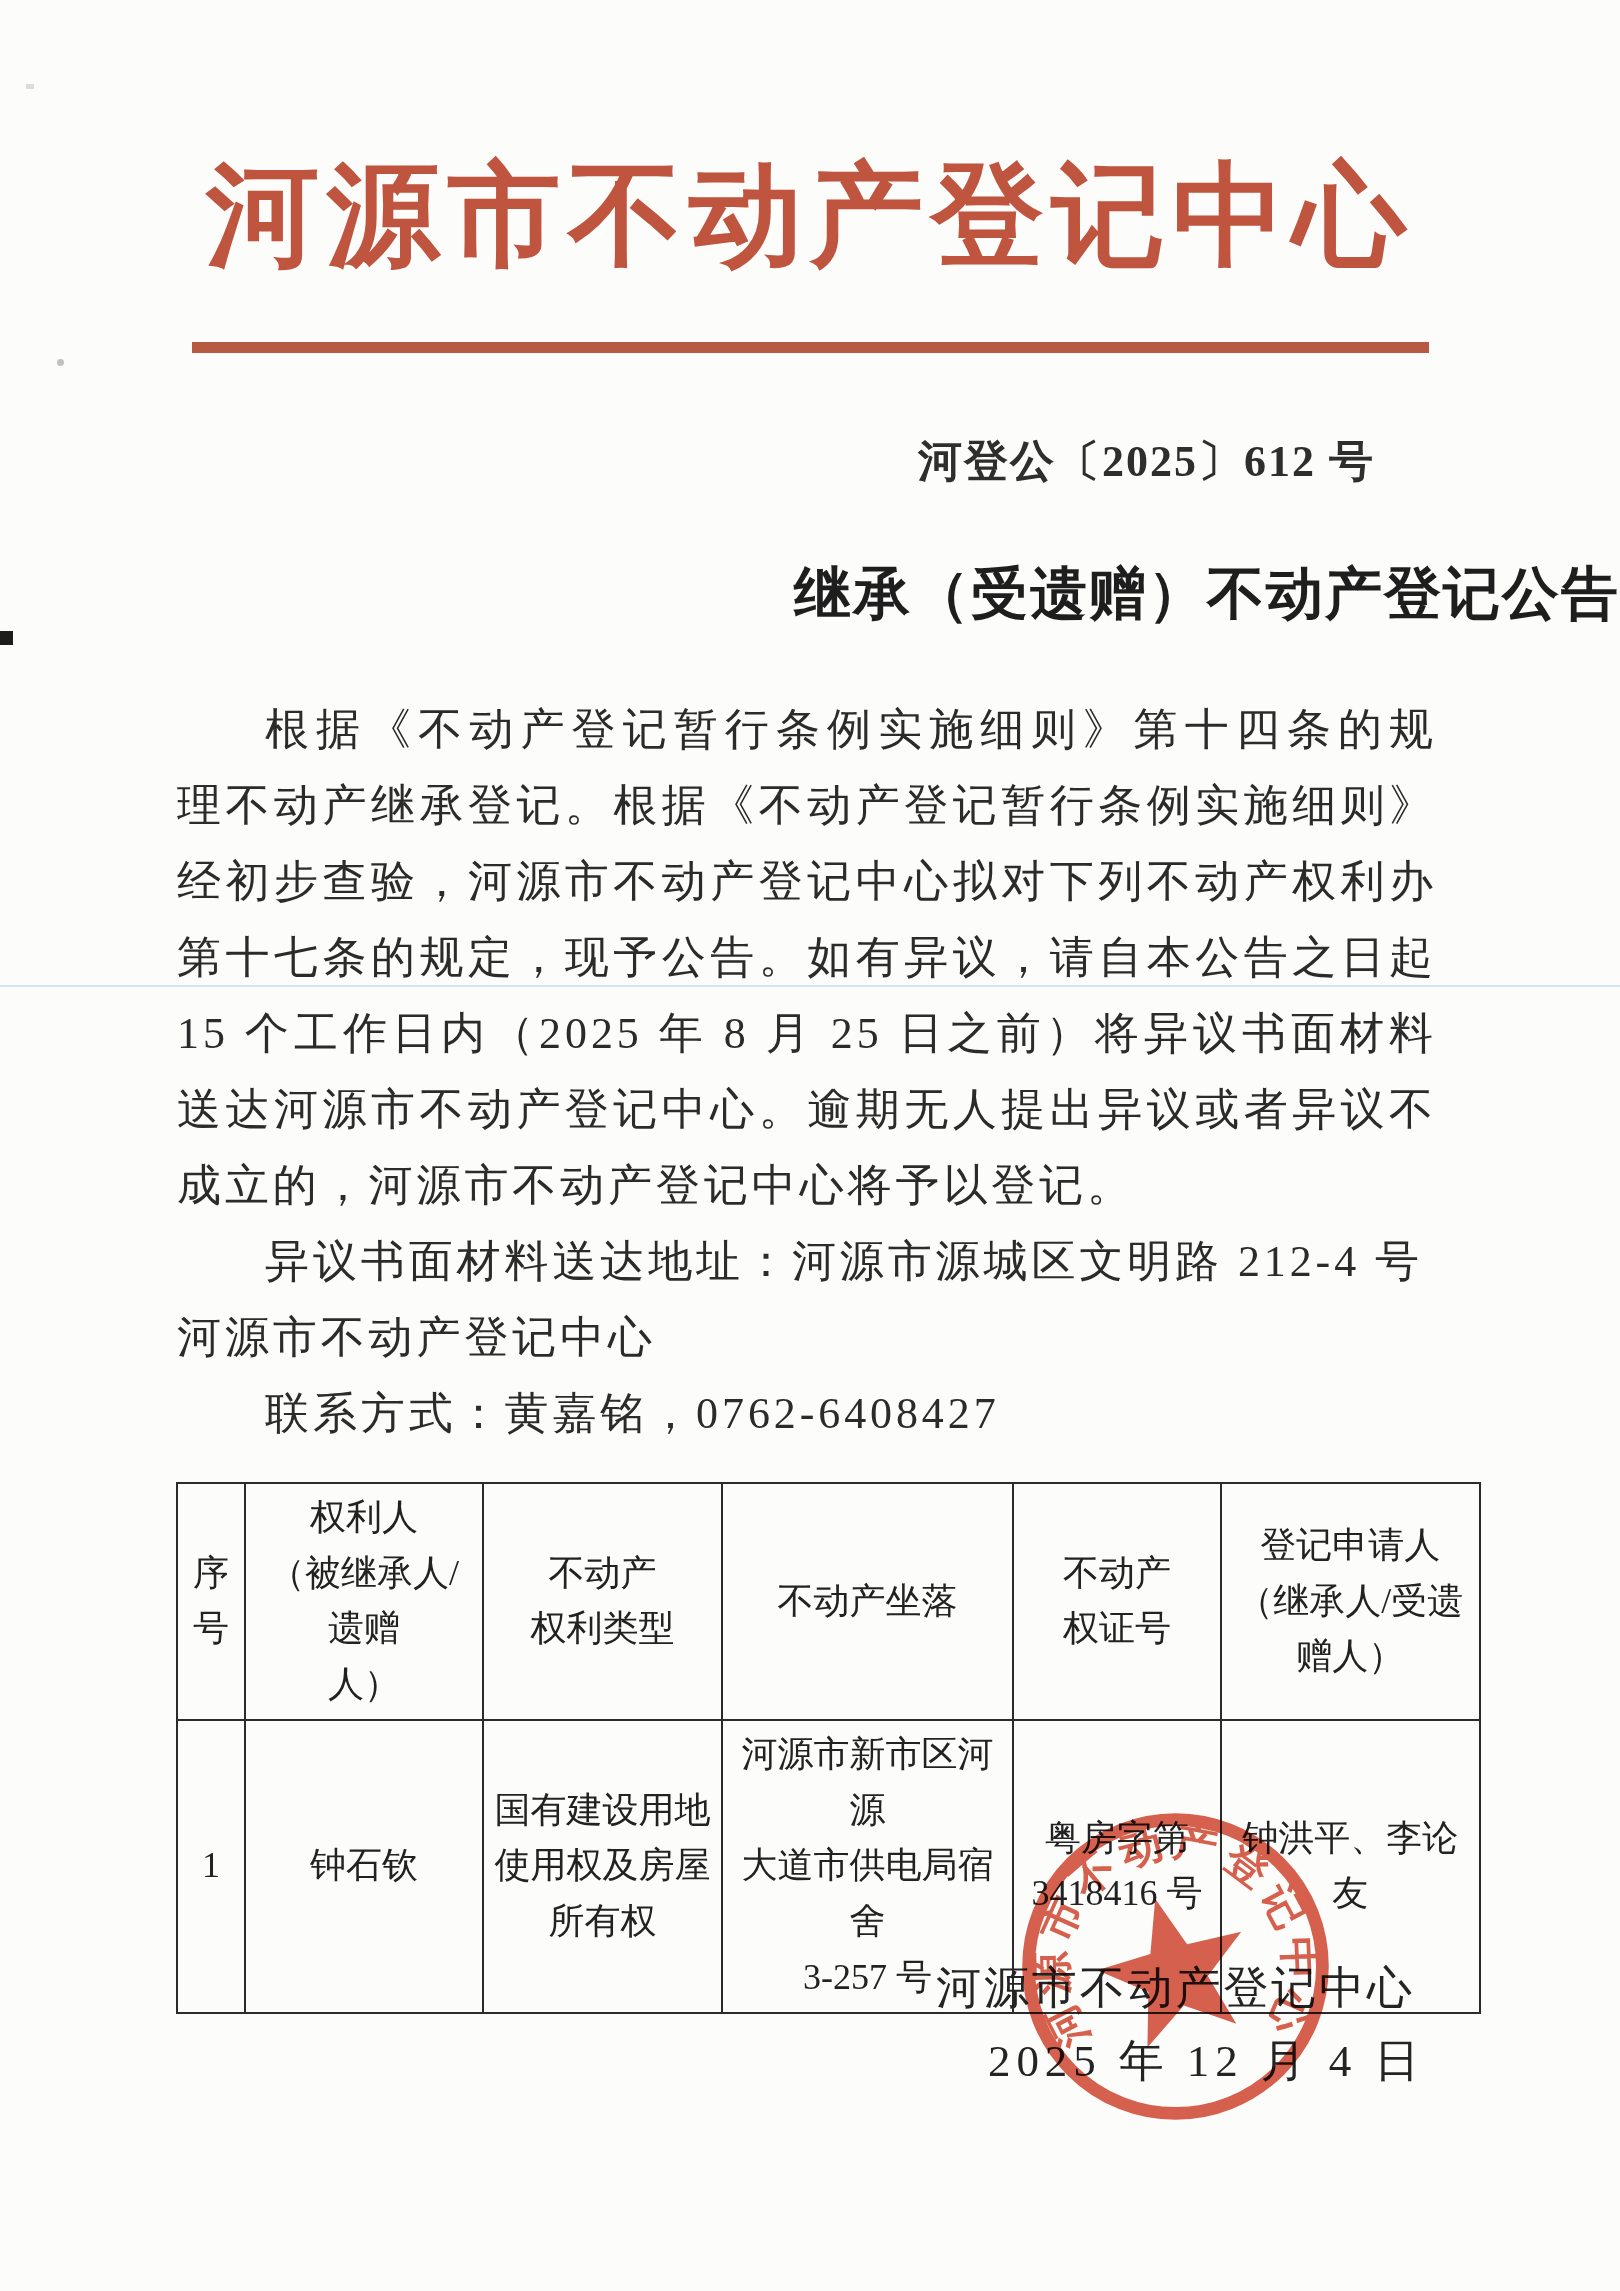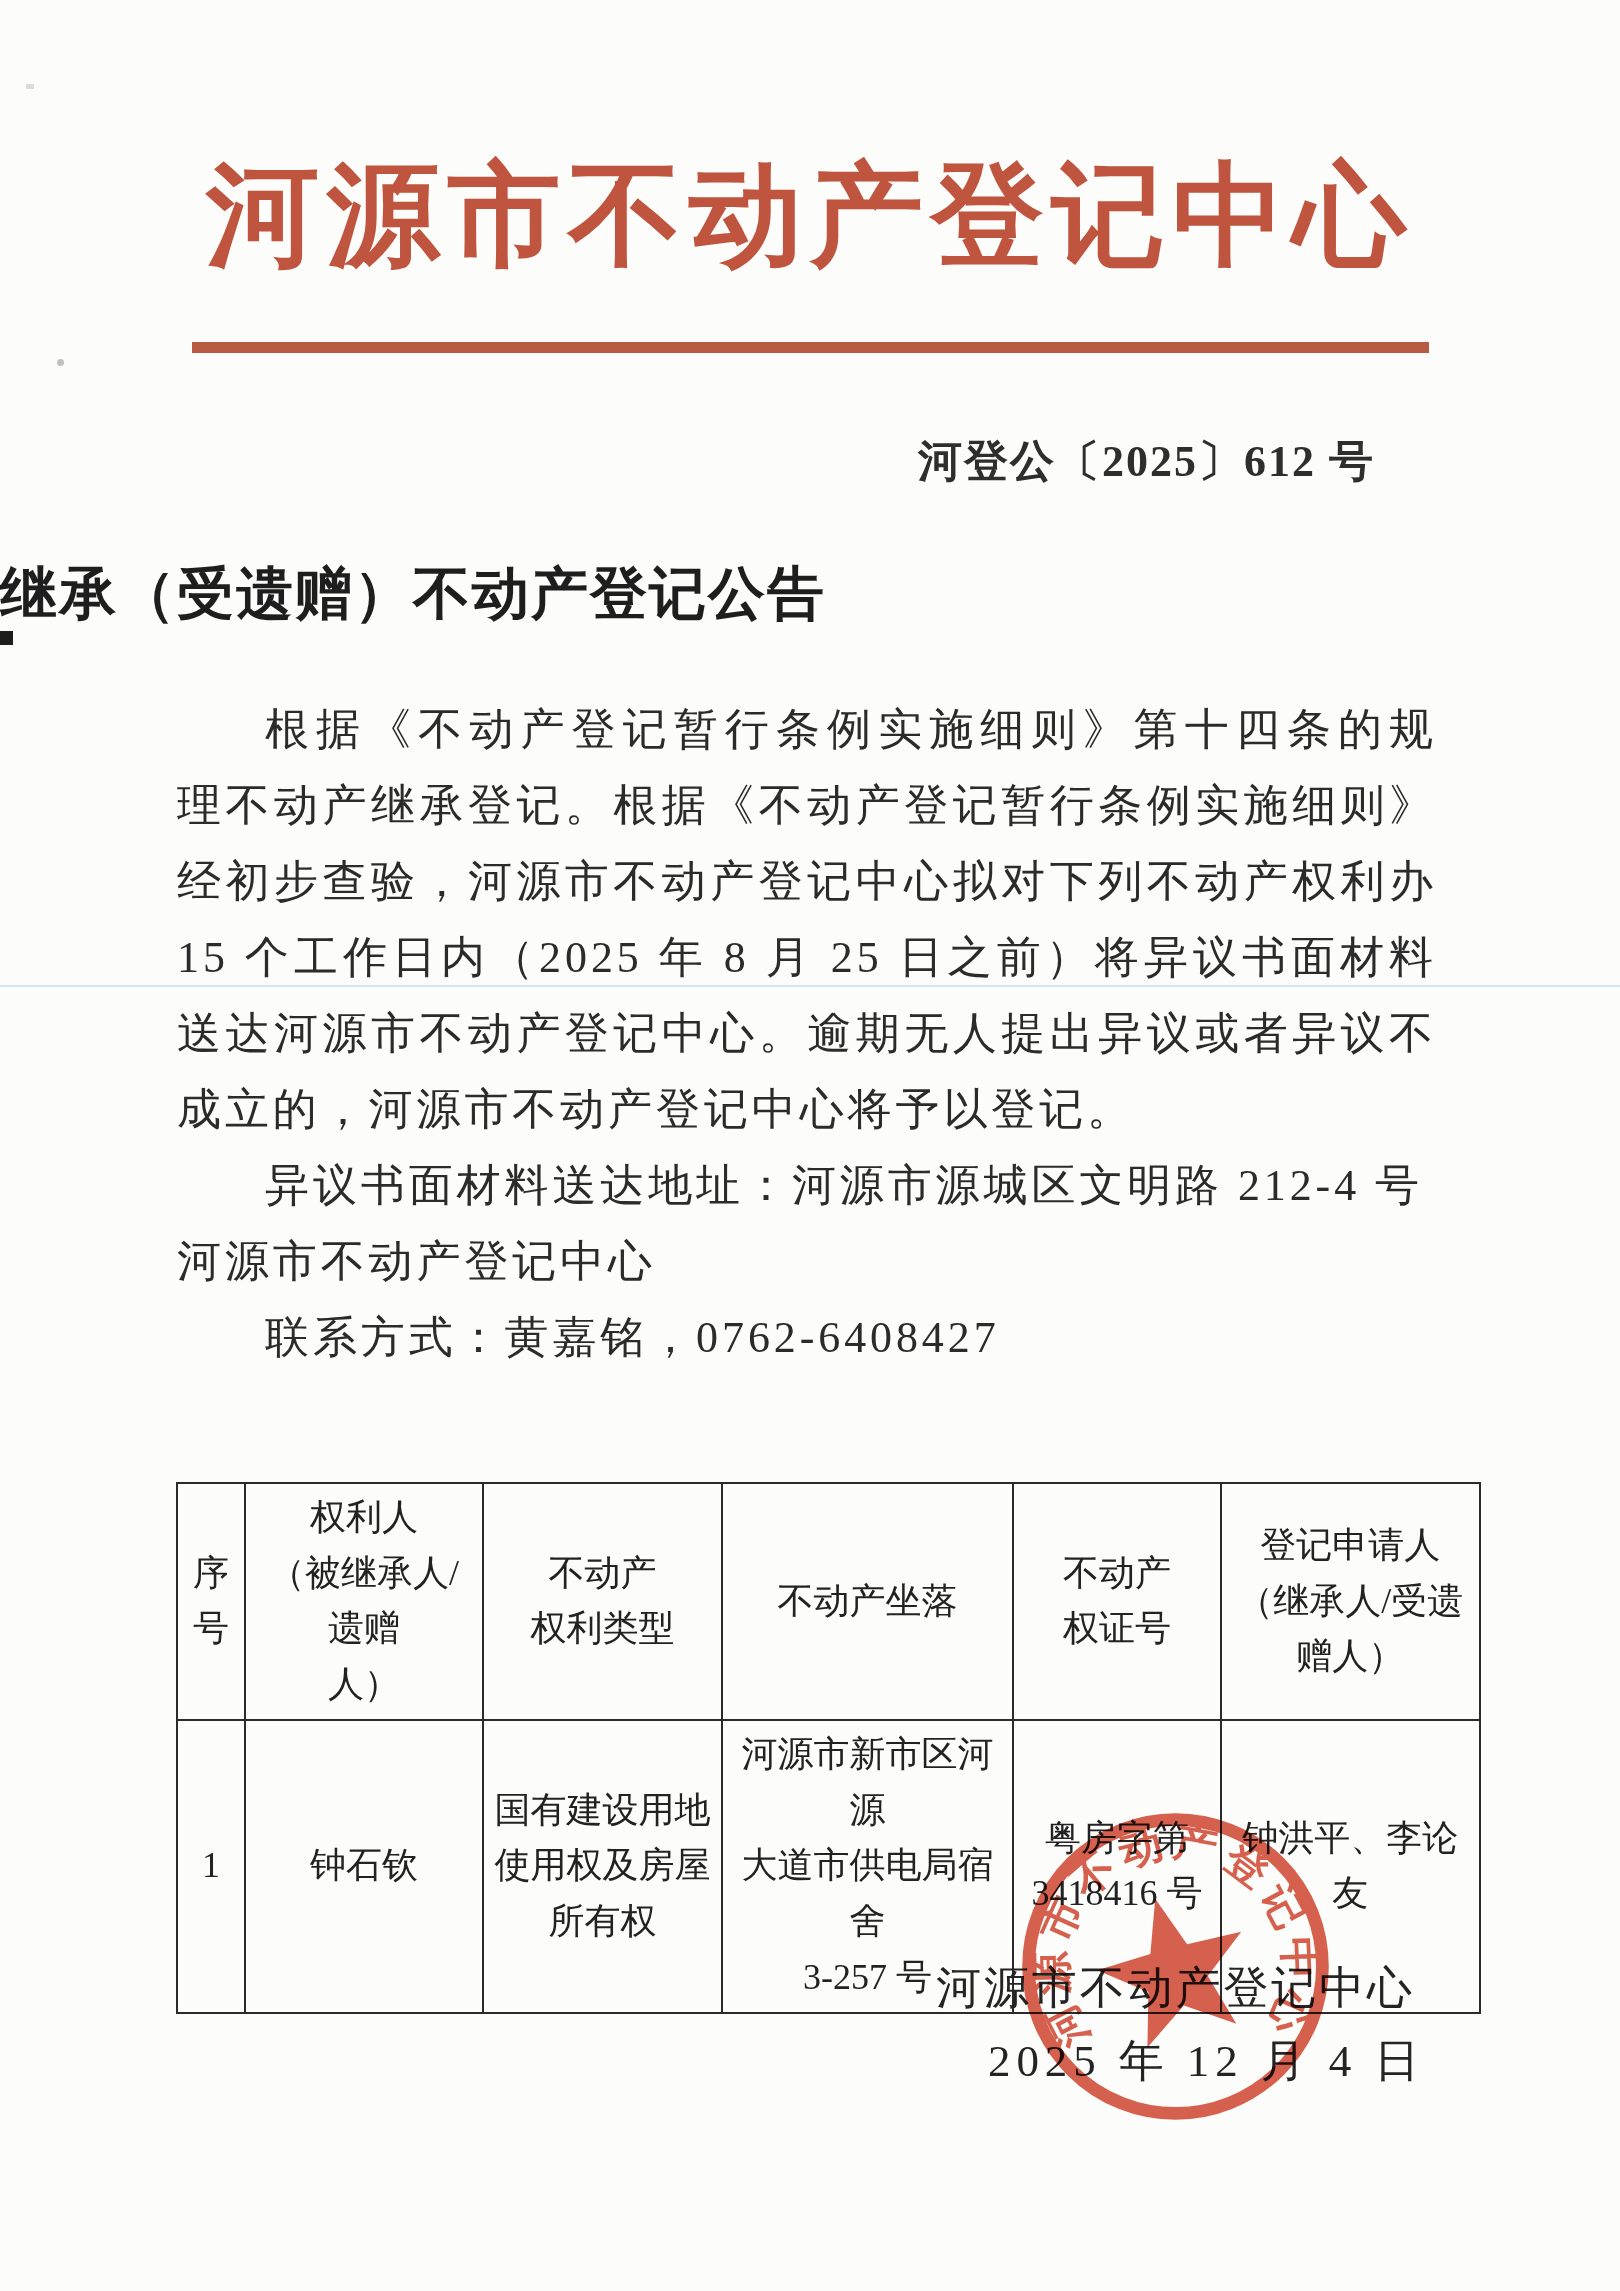--- a/index.html
+++ b/index.html
@@ -22,21 +22,21 @@
     background:#b65a41;
   }
   .doc-number{
     position:absolute;top:436px;right:245px;
     font-size:44px;line-height:51px;color:#2e2e2e;letter-spacing:2px;
     white-space:nowrap;
     font-weight:bold;
   }
   .notice-title{
     position:absolute;left:0;top:558px;width:100%;
-    text-align:left;font-size:57px;line-height:71px;font-weight:700;
+    text-align:right;font-size:57px;line-height:71px;font-weight:700;
     color:#1e1e1e;letter-spacing:2px;white-space:nowrap;
   }
   .body-block{
     position:absolute;left:177px;top:692px;width:1260px;
   }
   .body-line{
     font-size:44px;line-height:76px;height:76px;
     letter-spacing:3.9px;color:#2b2b2b;white-space:nowrap;
   }
   .body-line.full{
@@ -86,20 +86,21 @@
   <div class="red-rule"></div>
 
   <div class="doc-number">河登公〔2025〕612 号</div>
 
   <div class="notice-title">继承（受遗赠）不动产登记公告</div>
 
   <div class="body-block">
     <div class="body-line full indent">根据《不动产登记暂行条例实施细则》第十四条的规定，</div>
     <div class="body-line full">理不动产继承登记。根据《不动产登记暂行条例实施细则》</div>
     <div class="body-line full">经初步查验，河源市不动产登记中心拟对下列不动产权利办</div>
+    <div class="body-line full">第十七条的规定，现予公告。如有异议，请自本公告之日起</div>
     <div class="body-line full">15 个工作日内（2025 年 8 月 25 日之前）将异议书面材料</div>
     <div class="body-line full">送达河源市不动产登记中心。逾期无人提出异议或者异议不</div>
     <div class="body-line">成立的，河源市不动产登记中心将予以登记。</div>
     <div class="body-line indent">异议书面材料送达地址：河源市源城区文明路 212-4 号</div>
     <div class="body-line">河源市不动产登记中心</div>
     <div class="body-line indent">联系方式：黄嘉铭，0762-6408427</div>
   </div>
 
   <table class="reg-table">
     <colgroup>

